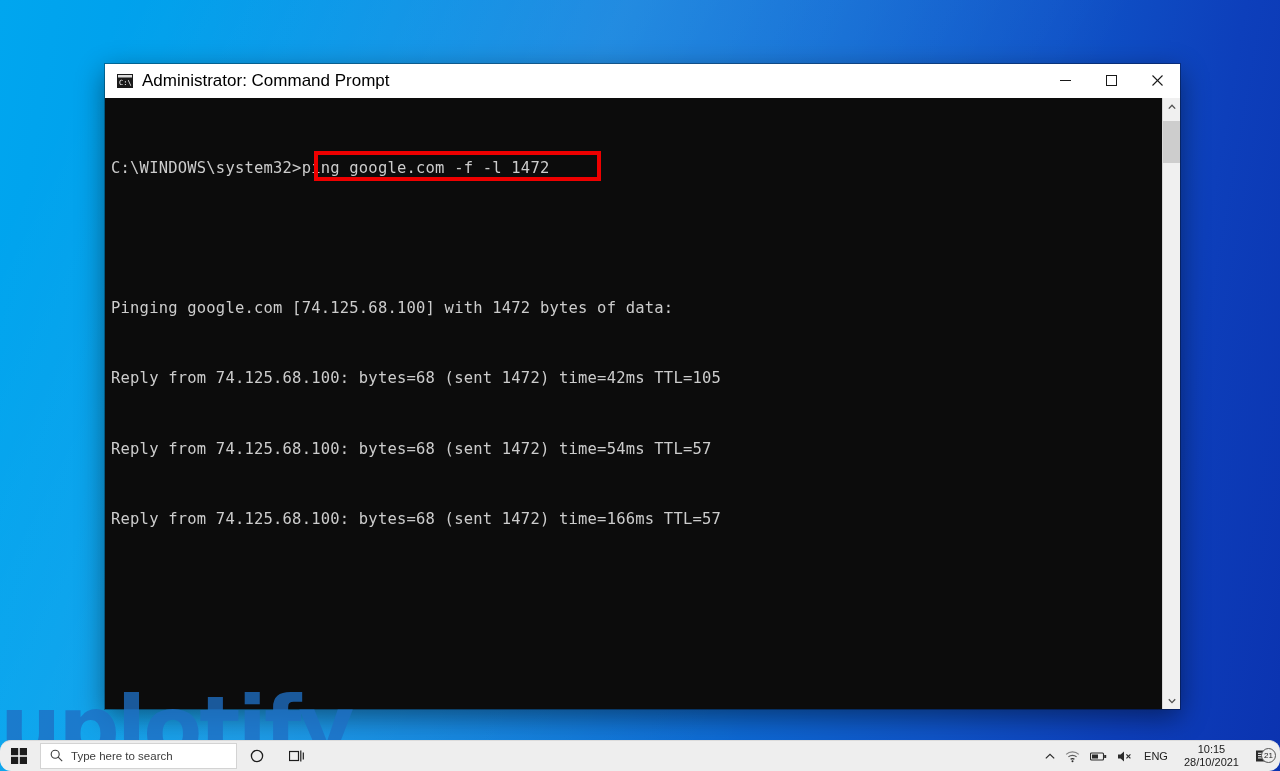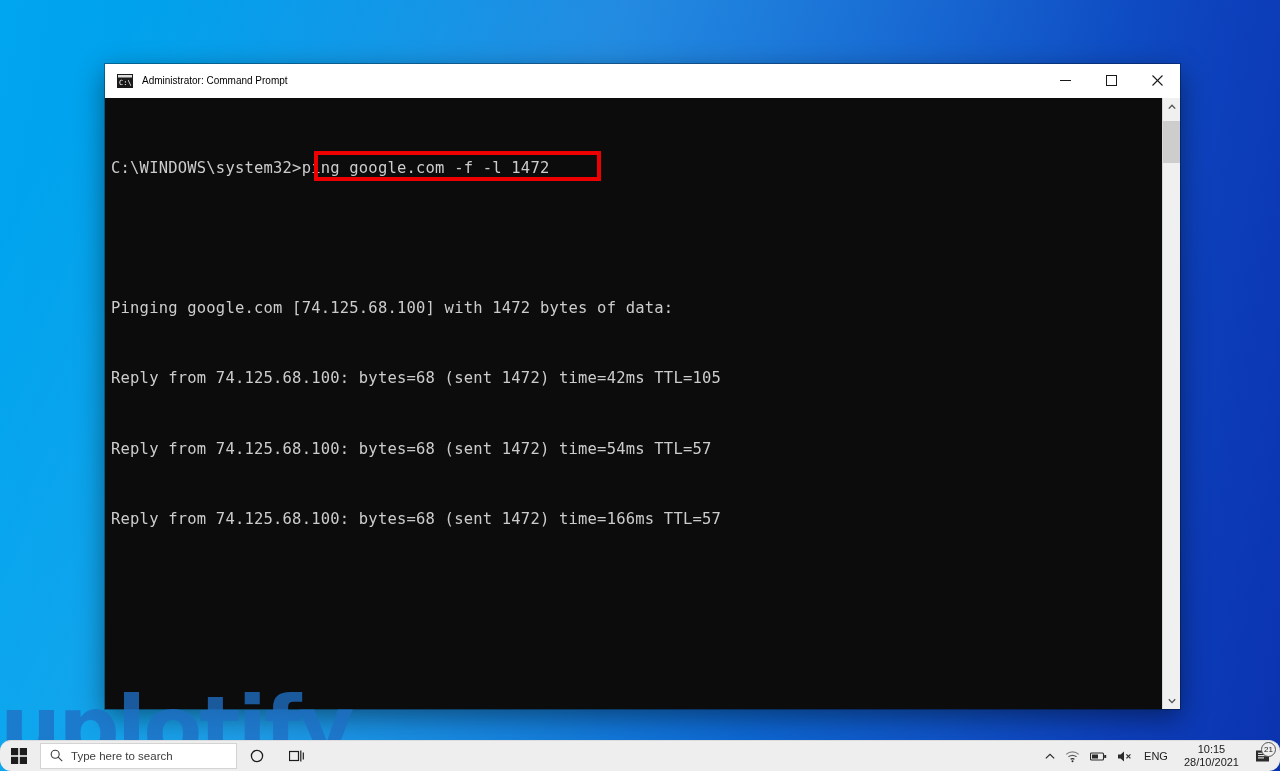--- a/index.html
+++ b/index.html
@@ -79,21 +79,21 @@
     border-bottom: 1px solid #ffffff;
   }
   #titlebar-icon {
     width: 16px;
     height: 14px;
     margin-left: 12px;
     margin-right: 9px;
     flex: 0 0 auto;
   }
   #titlebar-title {
-    font-size: 10px;
+    font-size: 17px;
     color: #000000;
     flex: 1 1 auto;
     white-space: nowrap;
     overflow: hidden;
   }
   .win-btn {
     width: 46px;
     height: 33px;
     display: flex;
     align-items: center;
@@ -255,21 +255,21 @@
     height: 30px;
     display: flex;
     align-items: center;
     justify-content: center;
     flex: 0 0 auto;
     margin-right: 2px;
   }
   #notif-badge {
     position: absolute;
     right: 2px;
-    bottom: 14px;
+    bottom: 8px;
     min-width: 13px;
     height: 13px;
     border-radius: 50%;
     background: #eeeeee;
     color: #202020;
     border: 1px solid #555;
     font-size: 8px;
     display: flex;
     align-items: center;
     justify-content: center;

